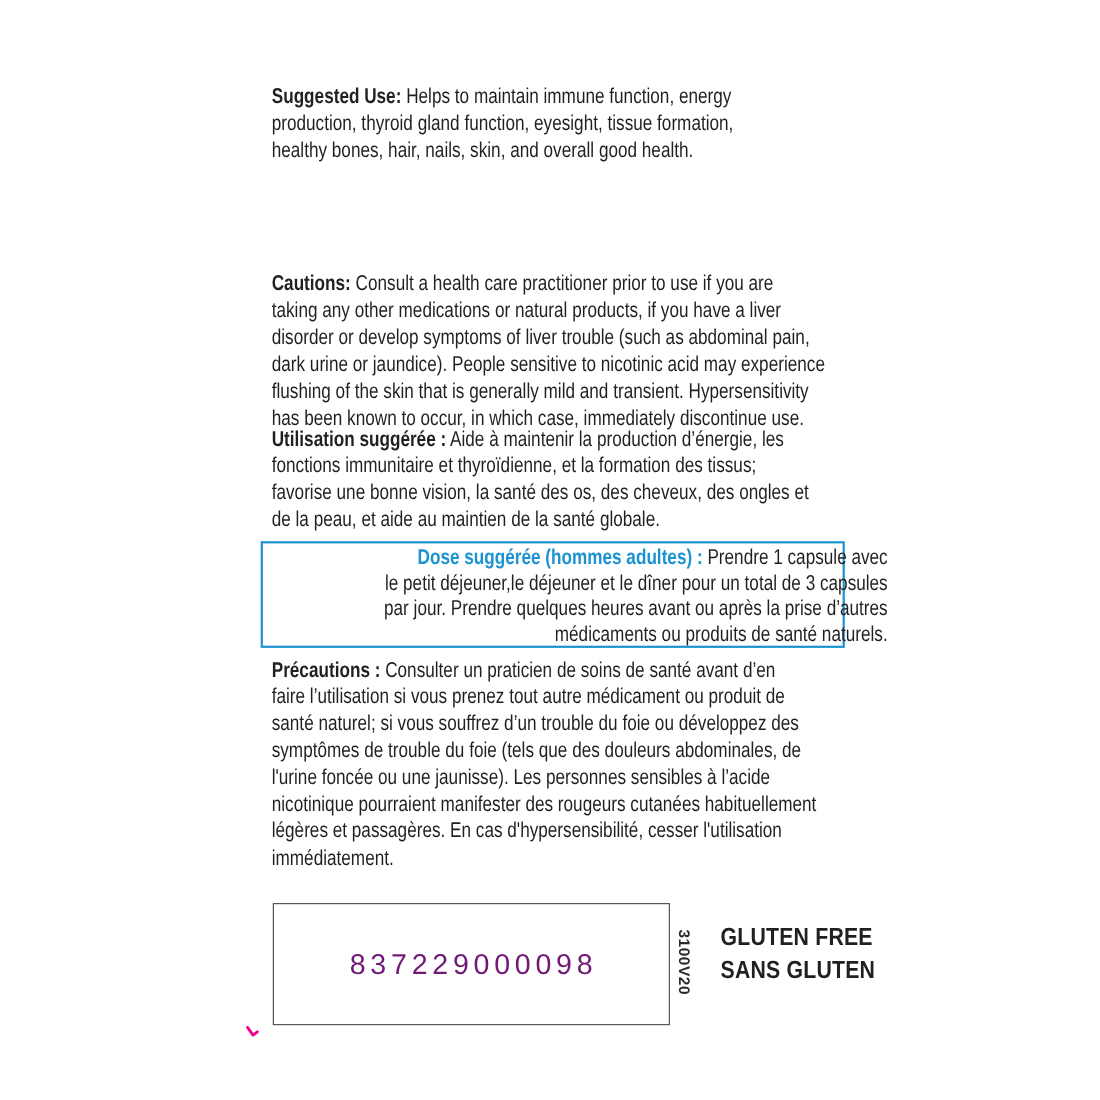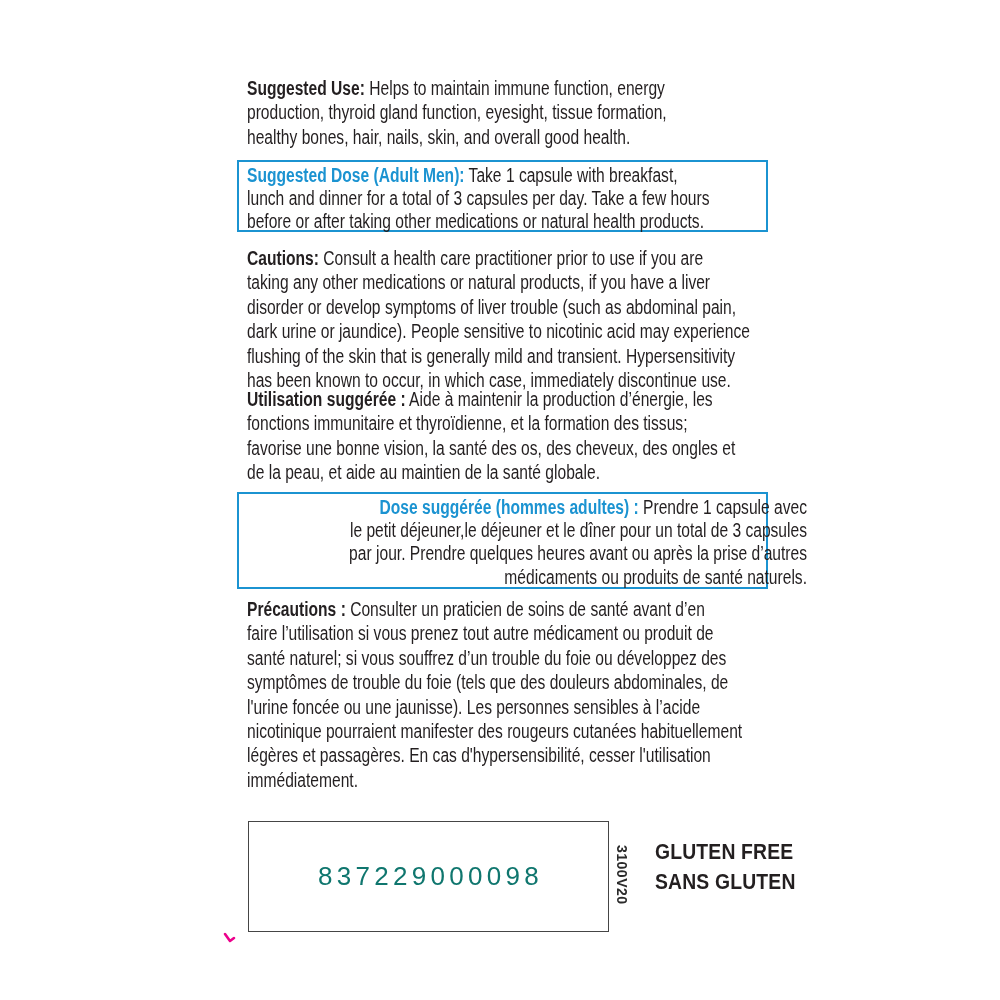--- a/index.html
+++ b/index.html
@@ -10,43 +10,38 @@
        width:740px;transform:scaleX(0.80);transform-origin:0 0;letter-spacing:0;}
   .txt b{font-weight:700;}
   .lead-blue{font-weight:700;color:var(--blue);}
   .bluebox{position:absolute;box-sizing:border-box;border:2px solid var(--blue);background:#ffffff;}
   .bluebox .inner{position:absolute;left:8px;top:2px;font-size:19.5px;line-height:23.2px;
        white-space:pre-line;width:700px;transform:scaleX(0.80);transform-origin:0 0;}
   .barcode-box{position:absolute;left:248px;top:821px;width:361px;height:111px;
        box-sizing:border-box;border:1.5px solid #454545;background:#ffffff;
        display:flex;align-items:center;justify-content:center;}
   .barcode-num{font-family:"Liberation Sans",sans-serif;font-size:26px;letter-spacing:4.3px;
-       color:#0f766e;font-weight:400;padding-left:4px;}
+       color:#701a75;font-weight:400;padding-left:4px;}
   .lot-code{position:absolute;left:614px;top:845px;writing-mode:vertical-rl;
        font-size:14px;font-weight:700;letter-spacing:0.5px;color:#2b2b2b;
        transform:scaleY(1.0);}
   .gluten{position:absolute;left:655px;top:837px;font-size:22.5px;font-weight:700;
        line-height:30px;white-space:pre-line;transform:scaleX(0.86);transform-origin:0 0;
        letter-spacing:0.2px;color:#231f20;width:220px;}
   .pink-mark{position:absolute;left:222px;top:931px;width:14px;height:14px;}
 </style>
 </head>
 <body>
 
 <div class="canvas" style="--blue:#1b93d1;">
 
   <div class="txt" style="left:247px;top:76px;"><b>Suggested Use:</b><span> Helps to maintain immune function, energy
 production, thyroid gland function, eyesight, tissue formation,
 healthy bones, hair, nails, skin, and overall good health.</span></div>
 
-  <div class="bluebox" style="left:237px;top:160px;width:531px;height:72px;">
-    <div class="inner"><span class="lead-blue">Suggested Dose (Adult Men):</span><span> Take 1 capsule with breakfast,
-lunch and dinner for a total of 3 capsules per day. Take a few hours
-before or after taking other medications or natural health products.</span></div>
-  </div>
 
   <div class="txt" style="left:247px;top:246px;"><b>Cautions:</b><span> Consult a health care practitioner prior to use if you are
 taking any other medications or natural products, if you have a liver
 disorder or develop symptoms of liver trouble (such as abdominal pain,
 dark urine or jaundice). People sensitive to nicotinic acid may experience
 flushing of the skin that is generally mild and transient. Hypersensitivity
 has been known to occur, in which case, immediately discontinue use.</span></div>
 
   <div class="txt" style="left:247px;top:387px;"><b>Utilisation suggérée :</b><span> Aide à maintenir la production d’énergie, les
 fonctions immunitaire et thyroïdienne, et la formation des tissus;

